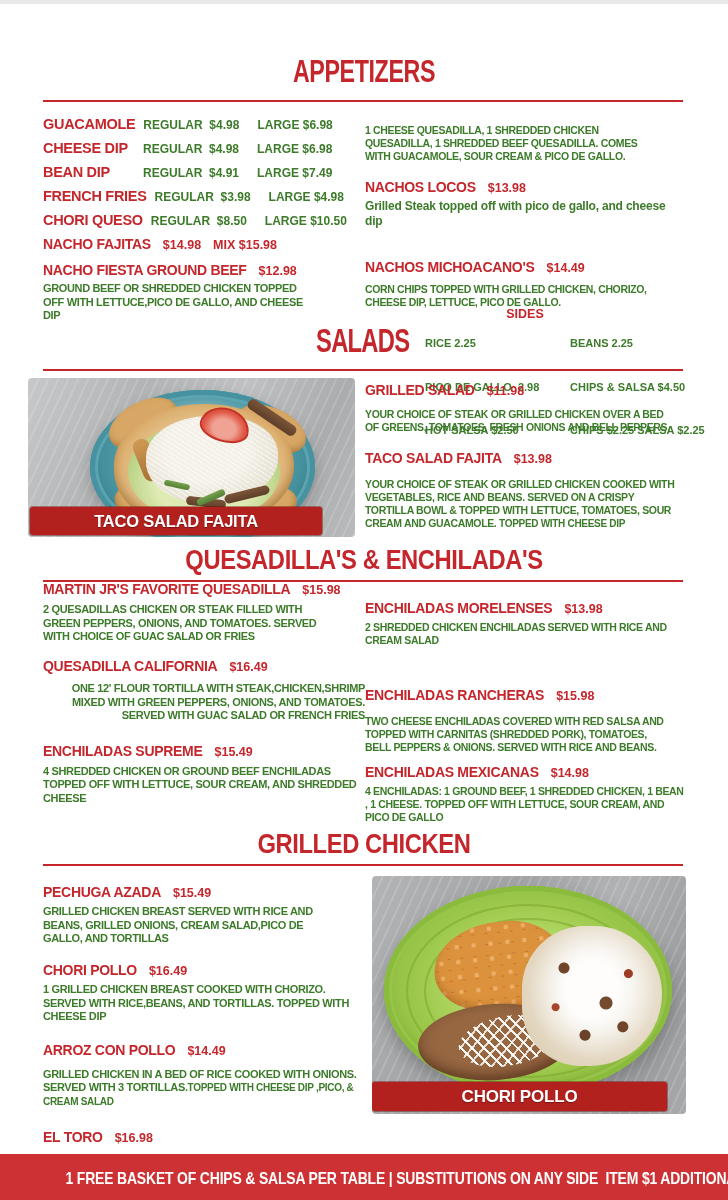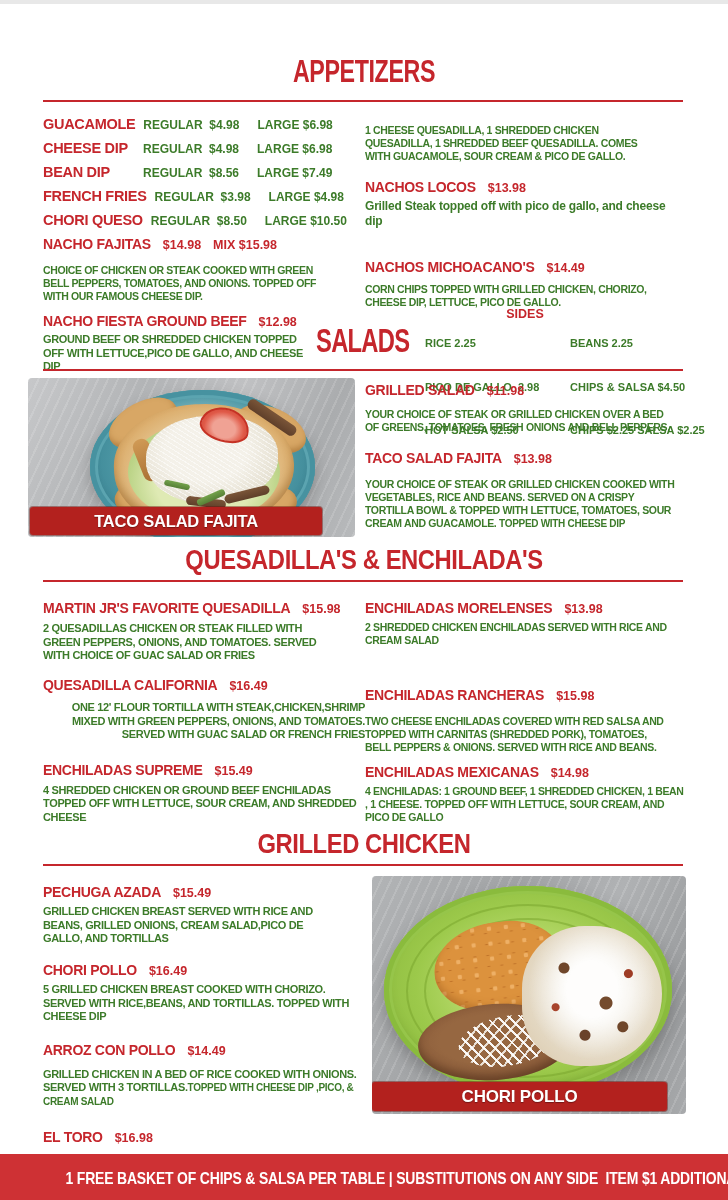--- a/index.html
+++ b/index.html
@@ -137,41 +137,40 @@
       <span class="gtag">REGULAR  $4.98</span>
       <span class="gtag">LARGE $6.98</span>
     </div>
     <div class="sized">
       <span class="iname">CHEESE DIP</span>
       <span class="gtag">REGULAR  $4.98</span>
       <span class="gtag">LARGE $6.98</span>
     </div>
     <div class="sized">
       <span class="iname">BEAN DIP</span>
-      <span class="gtag">REGULAR  $8.56</span>
+      <span class="gtag">REGULAR  $4.91</span>
       <span class="gtag">LARGE $7.49</span>
     </div>
     <div class="sized">
       <span class="iname">FRENCH FRIES</span>
       <span class="gtag">REGULAR  $3.98</span>
       <span class="gtag">LARGE $4.98</span>
     </div>
     <div class="sized">
       <span class="iname">CHORI QUESO</span>
       <span class="gtag">REGULAR  $8.50</span>
       <span class="gtag">LARGE $10.50</span>
     </div>
 
     <div>
       <div class="item-head">
         <span class="iname">NACHO FAJITAS</span>
         <span class="iprice">$14.98</span>
         <span class="iprice">MIX $15.98</span>
       </div>
-      <p class="desc" style="margin-top:12px;width:290px;">CHOICE OF CHICKEN OR STEAK COOKED WITH GREEN BELL PEPPERS, TOMATOES, AND ONIONS. TOPPED OFF WITH OUR FAMOUS CHEESE DIP.</p>
     </div>
 
     <div style="margin-top:10px;">
       <div class="item-head">
         <span class="iname">NACHO FIESTA GROUND BEEF</span>
         <span class="iprice">$12.98</span>
       </div>
       <p class="desc d11" style="width:265px;">GROUND BEEF OR SHREDDED CHICKEN TOPPED OFF WITH LETTUCE,PICO DE GALLO, AND CHEESE DIP</p>
     </div>
   </div>
@@ -244,21 +243,21 @@
         <span class="iname">TACO SALAD FAJITA</span>
         <span class="iprice">$13.98</span>
       </div>
       <p class="desc" style="margin-top:12px;width:318px;"><span>YOUR CHOICE OF STEAK OR GRILLED CHICKEN COOKED WITH VEGETABLES, RICE AND BEANS. SERVED ON A CRISPY TORTILLA BOWL &amp; TOPPED WITH LETTUCE, TOMATOES, SOUR CREAM AND GUACAMOLE.</span> <span class="dbold">TOPPED WITH CHEESE DIP</span></p>
     </div>
   </div>
 
   <div class="sec-title t-q">QUESADILLA'S &amp; ENCHILADA'S</div>
   <div class="rule r3"></div>
 
-  <div class="col" style="left:43px;top:588px;width:322px;">
+  <div class="col" style="left:43px;top:569px;width:322px;">
     <div style="margin-top:8px;">
       <div class="item-head">
         <span class="iname">MARTIN JR'S FAVORITE QUESADILLA</span>
         <span class="iprice">$15.98</span>
       </div>
       <p class="desc d11" style="margin-top:6px;width:290px;">2 QUESADILLAS CHICKEN OR STEAK FILLED WITH GREEN PEPPERS, ONIONS, AND TOMATOES. SERVED WITH CHOICE OF GUAC SALAD OR FRIES</p>
     </div>
     <div style="margin-top:14px;text-align:right;">
       <div class="item-head">
         <span class="iname">QUESADILLA CALIFORNIA</span>
@@ -308,21 +307,21 @@
         <span class="iname">PECHUGA AZADA</span>
         <span class="iprice">$15.49</span>
       </div>
       <p class="desc d11" style="margin-top:5px;width:300px;">GRILLED CHICKEN BREAST SERVED WITH RICE AND BEANS, GRILLED ONIONS, CREAM SALAD,PICO DE GALLO, AND TORTILLAS</p>
     </div>
     <div style="margin-top:16px;">
       <div class="item-head">
         <span class="iname">CHORI POLLO</span>
         <span class="iprice">$16.49</span>
       </div>
-      <p class="desc d11" style="margin-top:5px;width:320px;">5 GRILLED CHICKEN BREAST COOKED WITH CHORIZO. SERVED WITH RICE,BEANS, AND TORTILLAS. TOPPED WITH CHEESE DIP</p>
+      <p class="desc d11" style="margin-top:5px;width:320px;">1 GRILLED CHICKEN BREAST COOKED WITH CHORIZO. SERVED WITH RICE,BEANS, AND TORTILLAS. TOPPED WITH CHEESE DIP</p>
     </div>
     <div style="margin-top:18px;">
       <div class="item-head">
         <span class="iname">ARROZ CON POLLO</span>
         <span class="iprice">$14.49</span>
       </div>
       <p class="desc d11" style="margin-top:10px;width:330px;"><span>GRILLED CHICKEN IN A BED OF RICE COOKED WITH ONIONS. SERVED WITH 3 TORTILLAS.</span><span class="dbold">TOPPED WITH CHEESE DIP ,PICO, &amp; CREAM SALAD</span></p>
     </div>
     <div style="margin-top:20px;">
       <div class="item-head">

